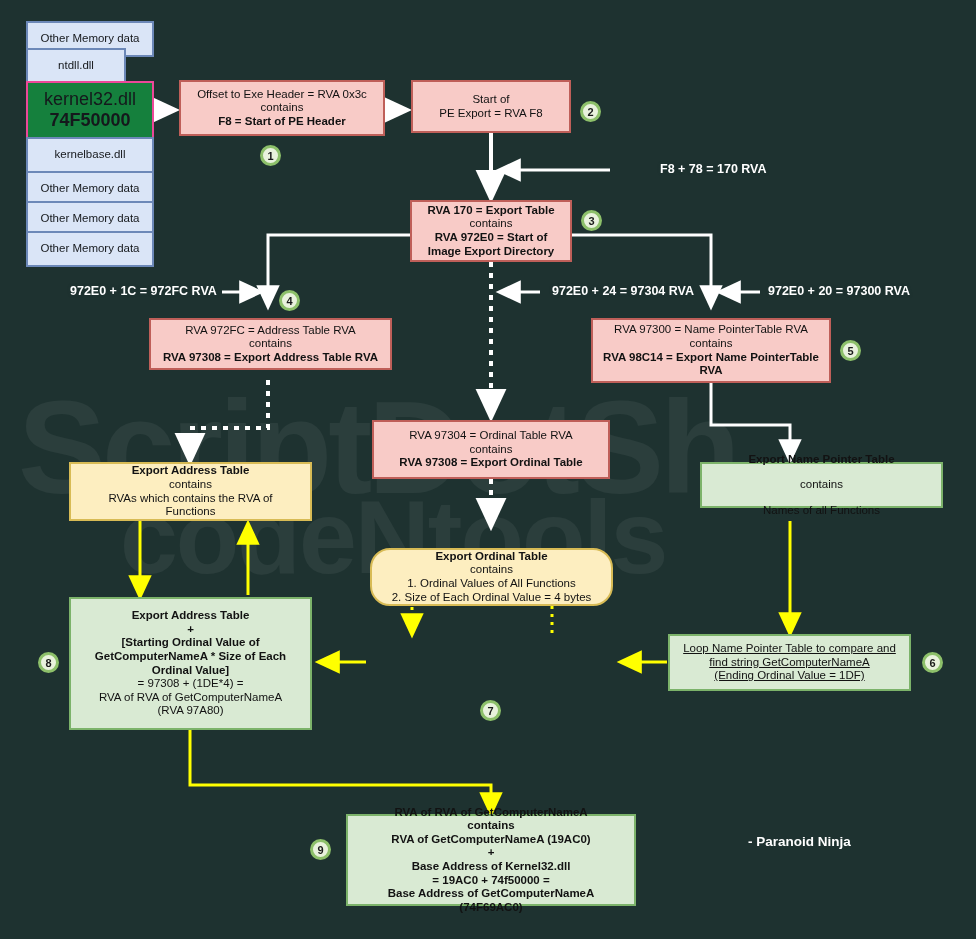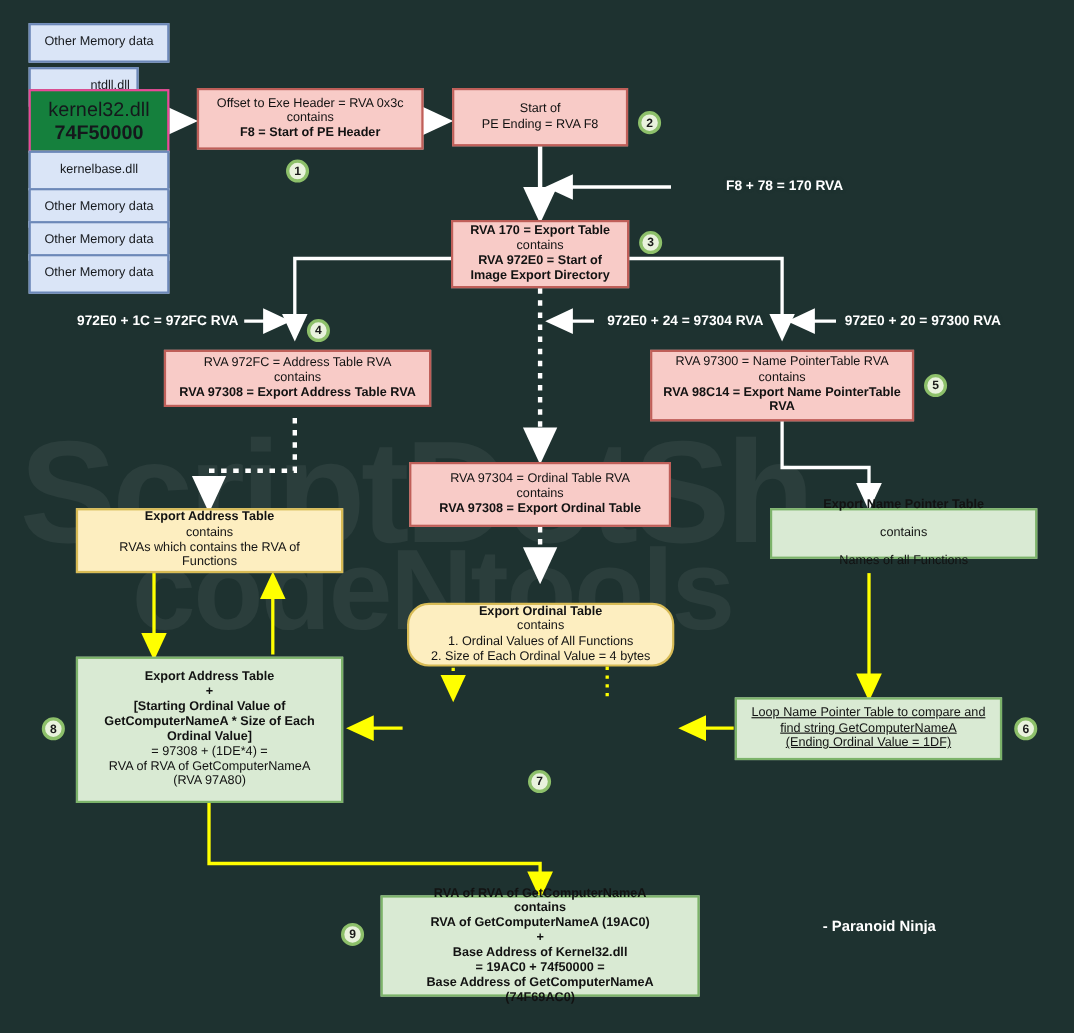--- a/index.html
+++ b/index.html
@@ -169,21 +169,21 @@
     <line x1="667" y1="662" x2="622" y2="662" stroke="#ffff00" stroke-width="3" marker-end="url(#yArrow)"></line>
 
     <line x1="366" y1="662" x2="320" y2="662" stroke="#ffff00" stroke-width="3" marker-end="url(#yArrow)"></line>
 
     <path d="M 190 730 L 190 785 L 491 785 L 491 812" fill="none" stroke="#ffff00" stroke-width="3" marker-end="url(#yArrow)"></path>
   </svg>
 
   <div class="box mem" style="left:26px;top:21px;width:128px;height:36px;">
     <span class="ln">Other Memory data</span>
   </div>
-  <div class="box mem" style="left:26px;top:61px;width:100px;height:36px;align-items:flex-end;">
+  <div class="box mem" style="left:26px;top:48px;width:100px;height:36px;">
     <span class="ln">ntdll.dll</span>
   </div>
   <div class="box mem hi" style="left:26px;top:81px;width:128px;height:58px;">
     <span class="ln">kernel32.dll</span>
     <span class="ln b">74F50000</span>
   </div>
   <div class="box mem" style="left:26px;top:137px;width:128px;height:36px;">
     <span class="ln">kernelbase.dll</span>
   </div>
   <div class="box mem" style="left:26px;top:171px;width:128px;height:36px;">
@@ -198,21 +198,21 @@
 
   <div class="box pink" style="left:179px;top:80px;width:206px;height:56px;">
     <span class="ln">Offset to Exe Header = RVA 0x3c</span>
     <span class="ln">contains</span>
     <span class="ln b">F8 = Start of PE Header</span>
   </div>
   <div class="badge" style="left:260px;top:145px;">1</div>
 
   <div class="box pink" style="left:411px;top:80px;width:160px;height:53px;">
     <span class="ln">Start of</span>
-    <span class="ln">PE Ending =  RVA F8</span>
+    <span class="ln">PE Export =  RVA F8</span>
   </div>
   <div class="badge" style="left:580px;top:101px;">2</div>
 
   <div class="elabel" style="left:613px;top:162px;padding-left:47px;">F8 + 78 = 170 RVA</div>
 
   <div class="box pink" style="left:410px;top:200px;width:162px;height:62px;">
     <span class="ln b">RVA 170 = Export Table</span>
     <span class="ln">contains</span>
     <span class="ln b">RVA 972E0 = Start of</span>
     <span class="ln b">Image Export Directory</span>

